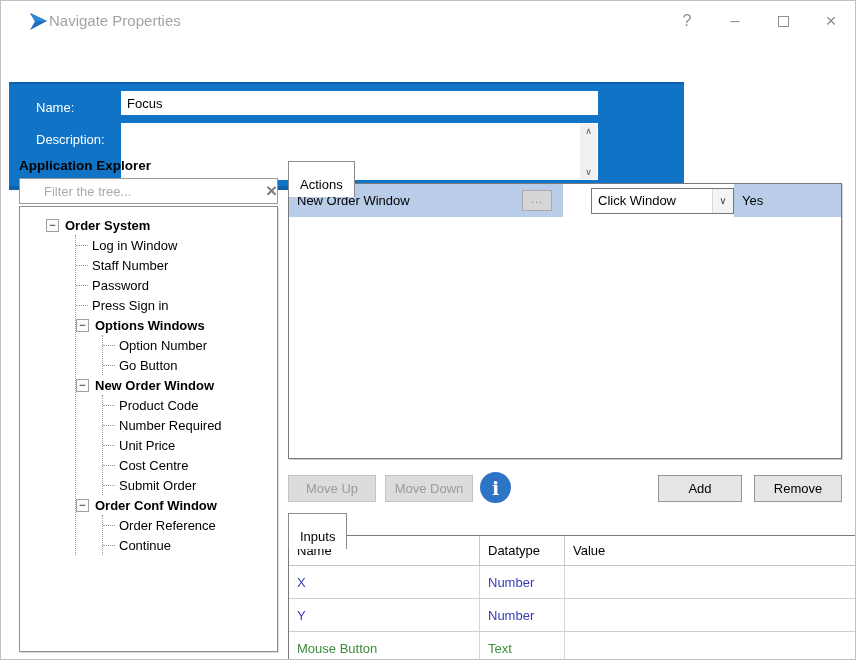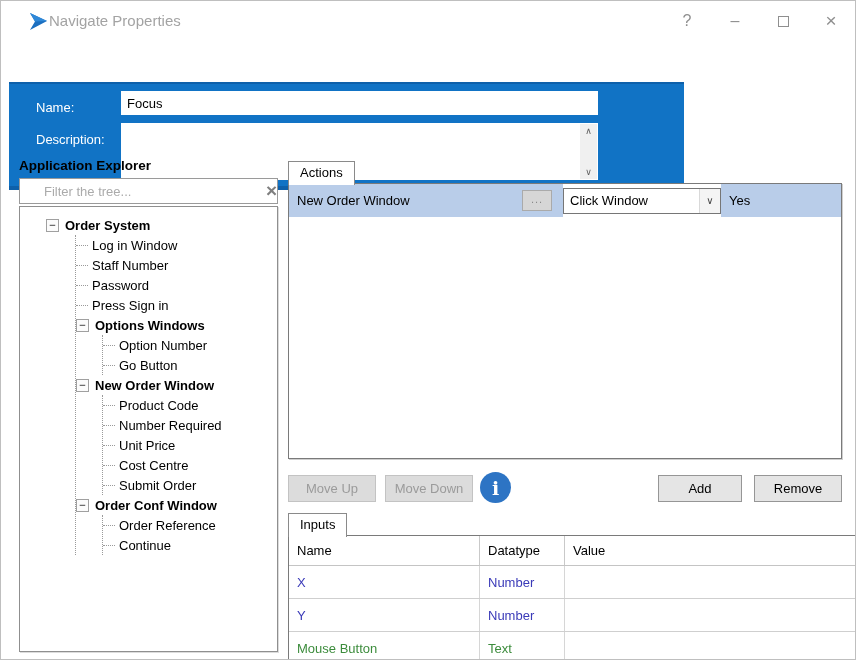--- a/index.html
+++ b/index.html
@@ -58,38 +58,38 @@
   .expander {
     width:13px; height:13px; border:1px solid #a0a0a0; background:#fbfbfb; color:#666;
     font-size:11px; line-height:10px; text-align:center; margin-right:6px; flex:none; cursor:pointer;
   }
   .kids1 { margin-left:29px; border-left:1px dotted #9a9a9a; }
   .kids2 { margin-left:26px; border-left:1px dotted #9a9a9a; }
   .leaf::before { content:""; width:12px; border-top:1px dotted #9a9a9a; margin-right:4px; flex:none; }
   
   .tab {
     position:absolute; background:#fff; border:1px solid #8a8a8a; border-bottom:none;
-    font-size:13px; padding:3px 11px 5px 11px; z-index:3;
+    font-size:13px; padding:15px 11px 5px 11px; z-index:3;
   }
   
   .actions-table {
     position:absolute; left:287px; top:182px; width:554px; height:276px;
     border:1px solid #7a7a7a; box-shadow:1px 1px 0 #cfcfcf; background:#fff; z-index:2;
   }
   .a-head { display:flex; height:30px; align-items:center; border-bottom:1px solid #bdbdbd; }
   .a-head .hc { padding-left:8px; font-size:13px; color:#222; height:100%; display:flex; align-items:center; }
   .hc-element { width:222px; }
   .hc-params  { width:52px;  border-left:1px solid #c9c9c9; }
   .hc-action  { width:166px; border-left:1px solid #c9c9c9; }
   .hc-inputs  { flex:1;      border-left:1px solid #c9c9c9; }
   .a-row { display:flex; height:33px; }
   .rc { display:flex; align-items:center; }
   .rc-element { width:222px; background:#b9cde9; padding-left:8px; }
   .rc-params  { width:52px;  background:#b9cde9; justify-content:center; }
-  .rc-action  { width:158px; background:#fff; justify-content:center; }
+  .rc-action  { width:143px; background:#fff; justify-content:center;margin-left:28px; }
   .rc-inputs  { flex:1;      background:#b9cde9; padding-left:8px; }
   .params-btn {
     width:30px; height:21px; background:#d6d6d6; border:1px solid #aaa; color:#8a8a8a;
     font-size:11px; line-height:17px; text-align:center; letter-spacing:1px; cursor:default;
   }
   .combo {
     width:158px; height:26px; border:1px solid #767676; background:#fff;
     display:flex; align-items:center;
   }
   .combo-text { flex:1; padding-left:6px; font-size:13px; color:#000; }

